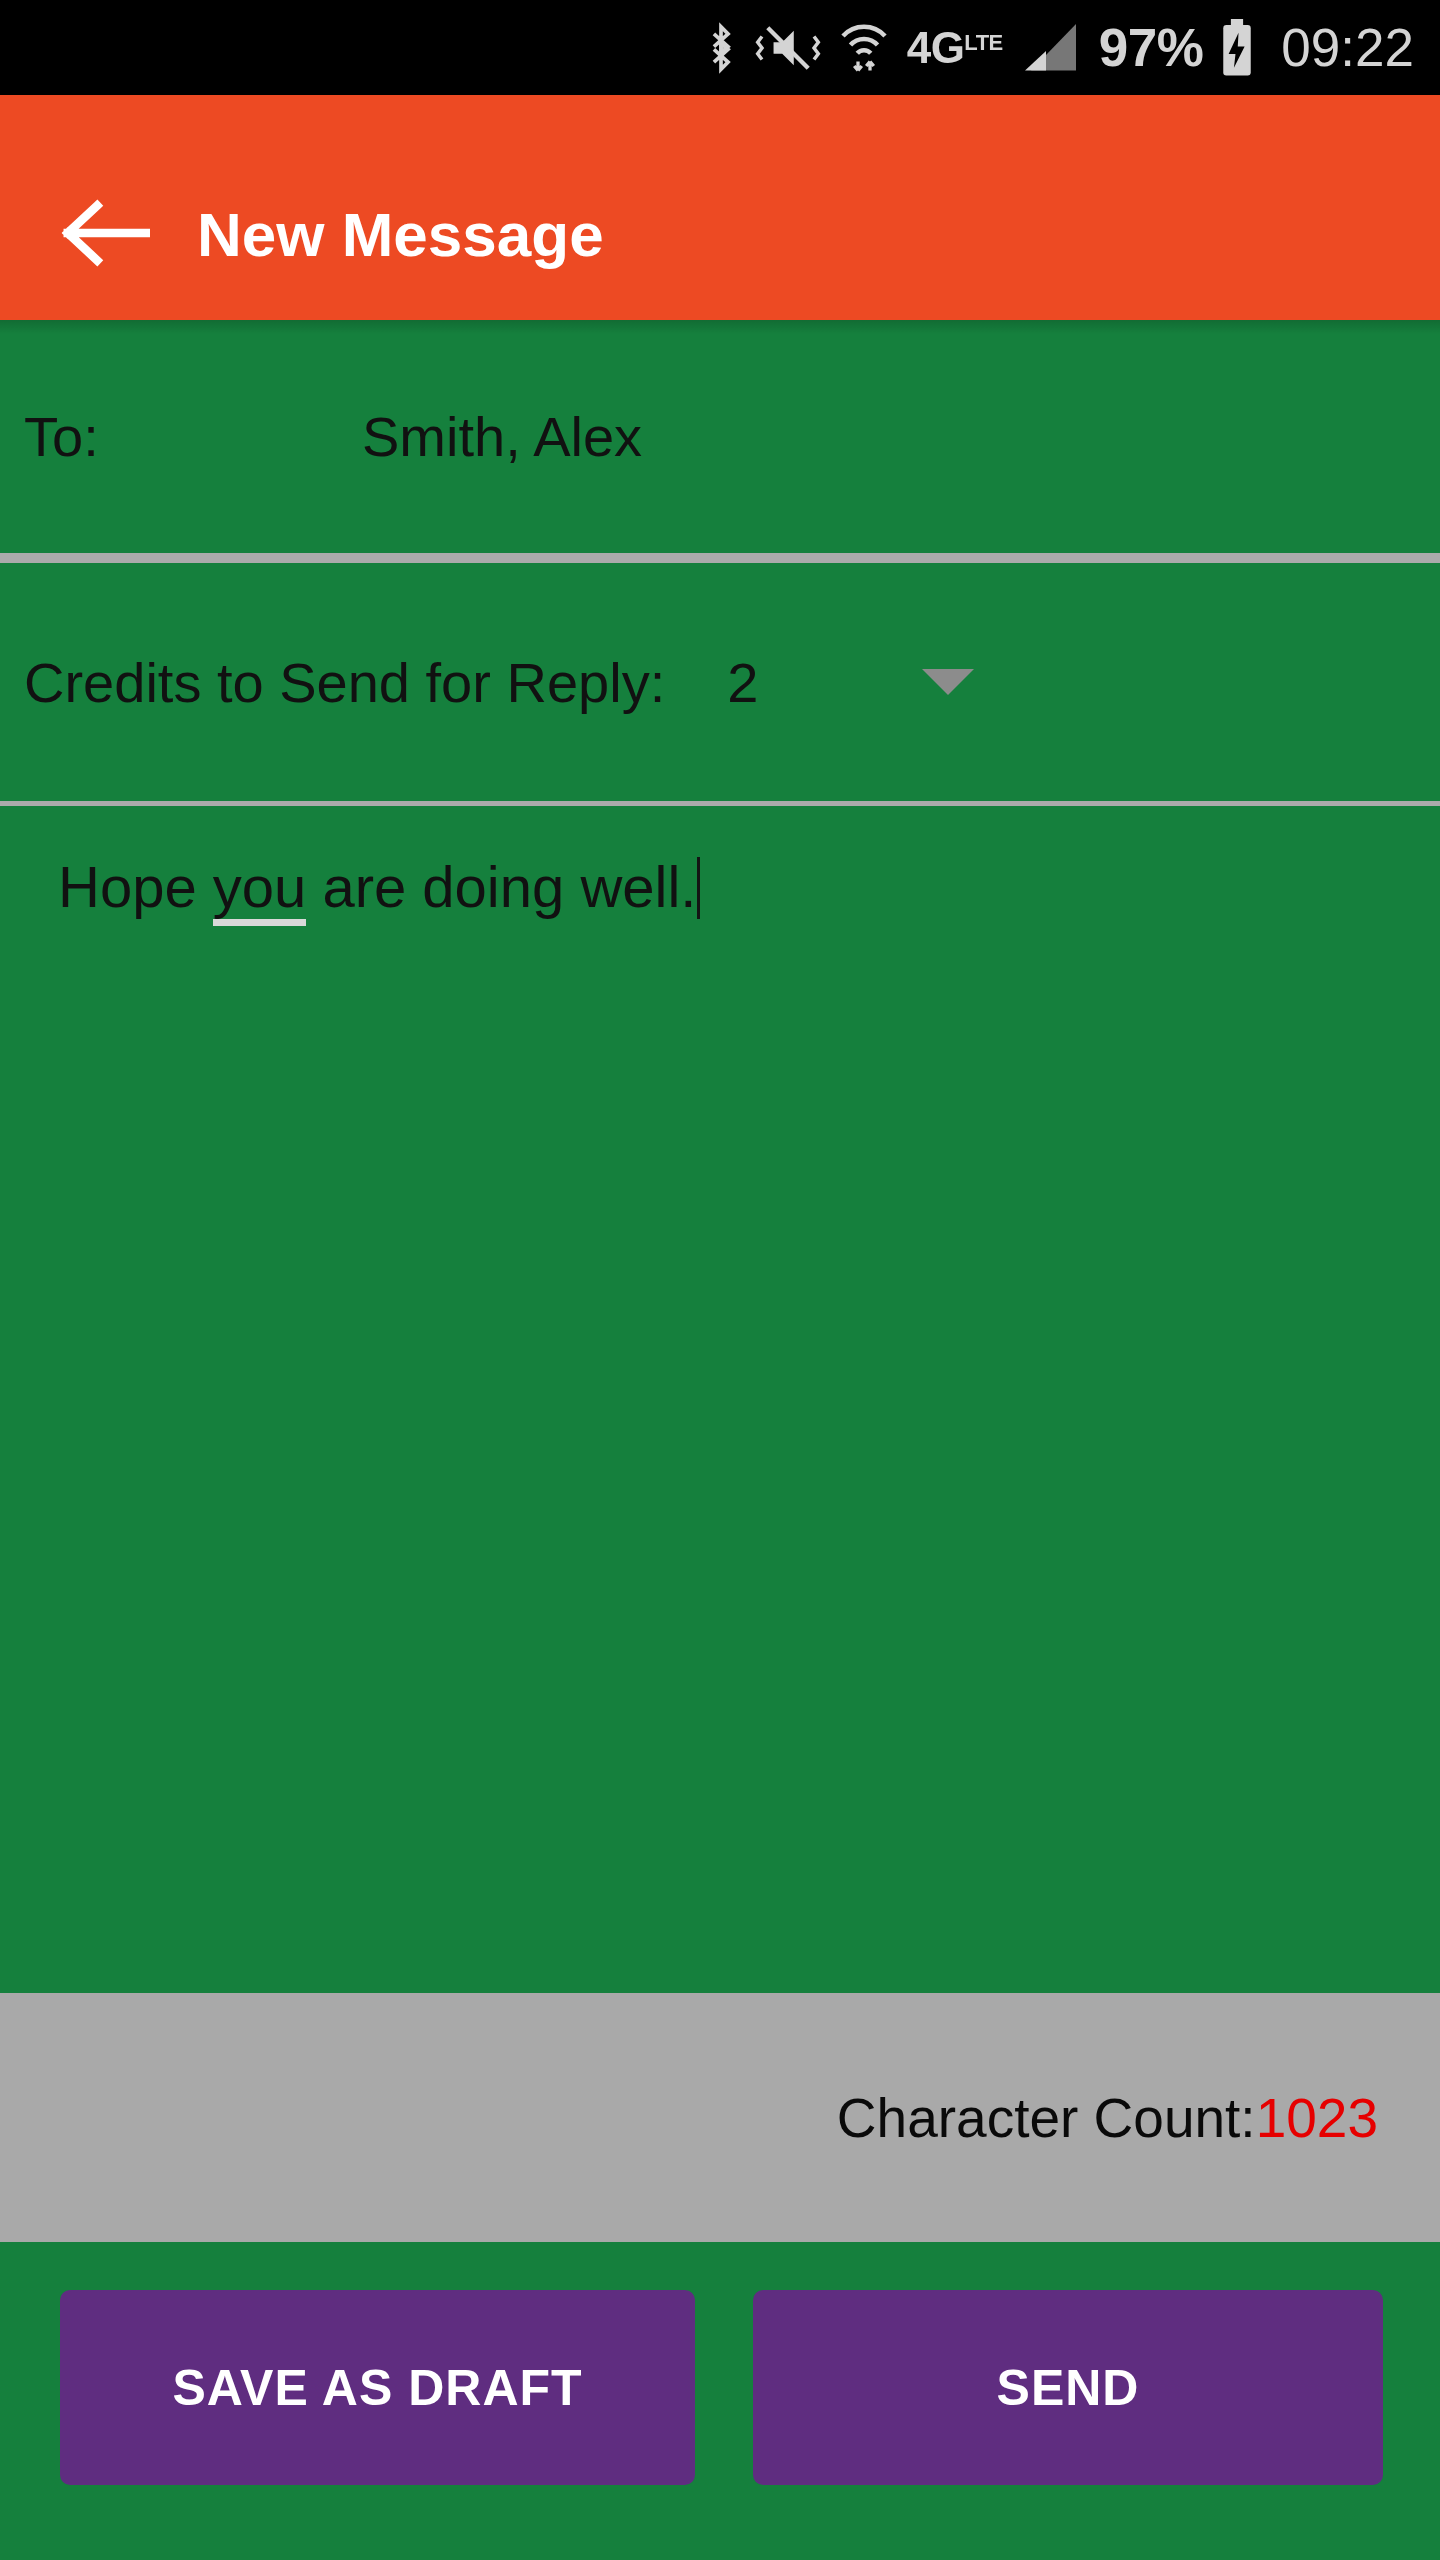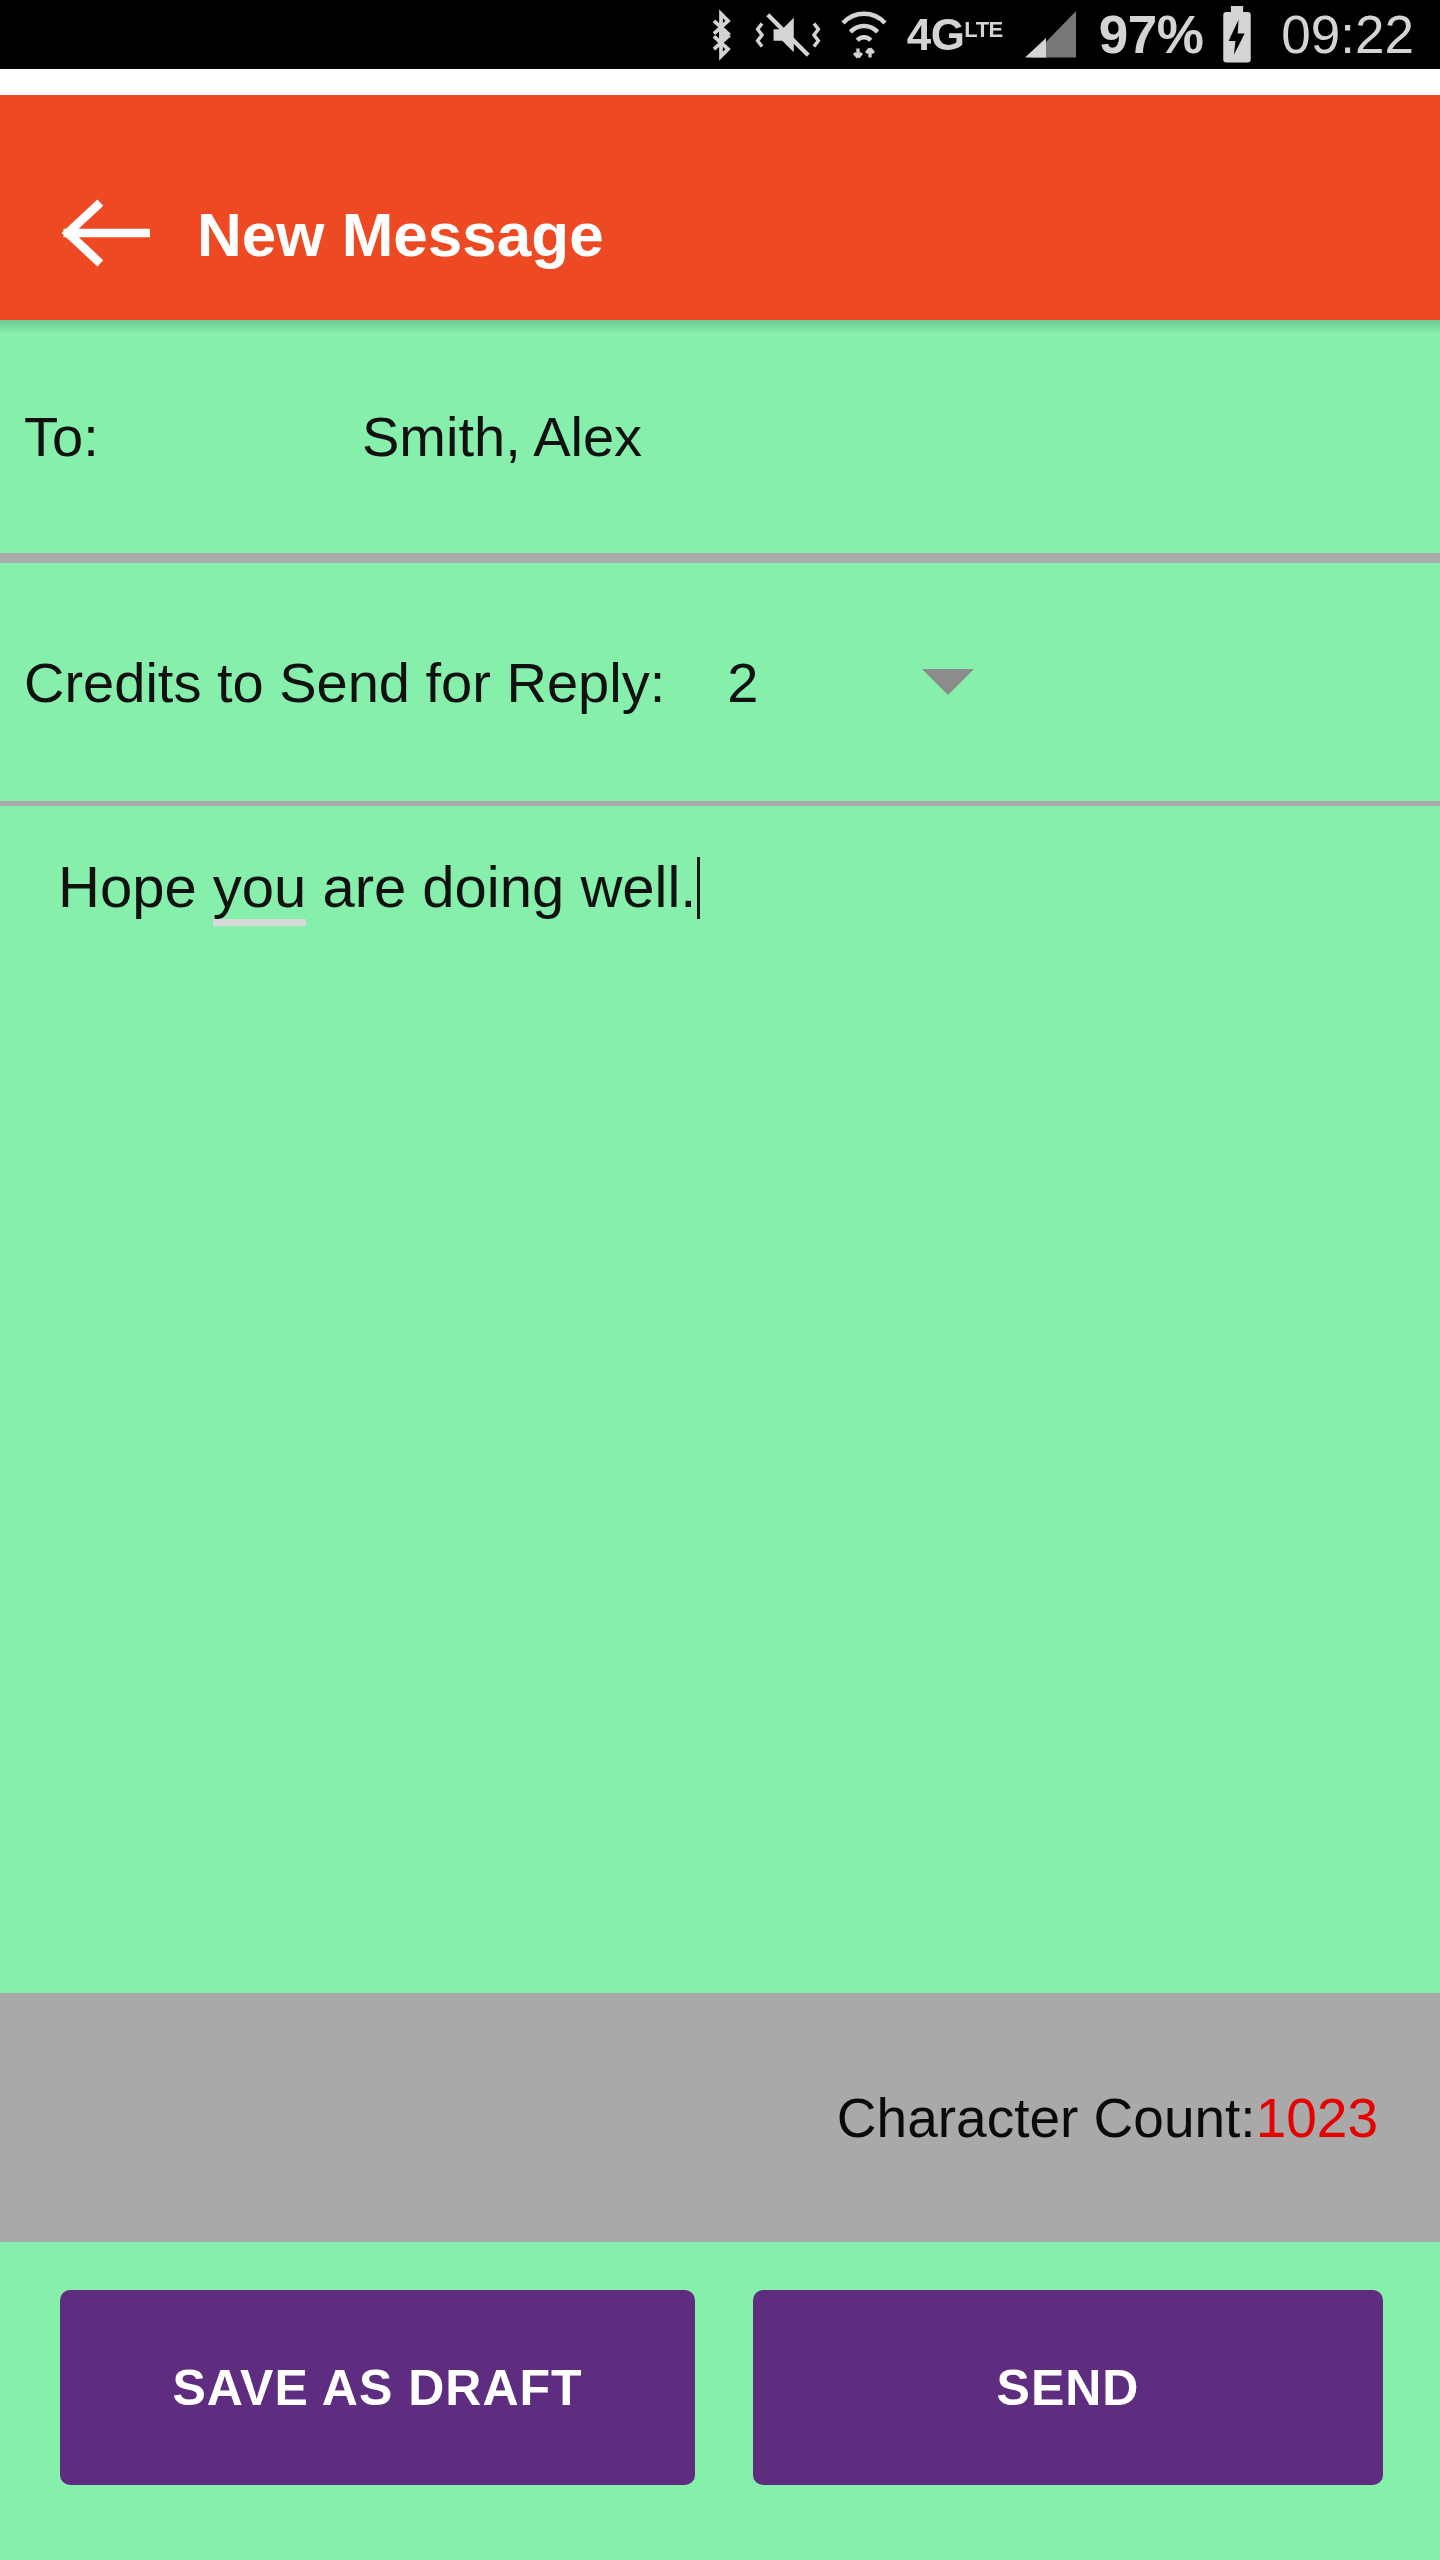--- a/index.html
+++ b/index.html
@@ -15,21 +15,21 @@
     width: 1440px;
     height: 2560px;
     background: #ffffff;
   }
 
   
   .status-bar {
     position: absolute;
     top: 0; left: 0;
     width: 1440px;
-    height: 69px;
+    height: 95px;
     background: #000000;
     display: flex;
     align-items: center;
     justify-content: flex-end;
     padding-right: 26px;
   }
   .status-icons {
     display: flex;
     align-items: center;
     gap: 17px;
@@ -76,21 +76,21 @@
     margin-left: 32px;
     letter-spacing: 0px;
   }
 
   
   .content {
     position: absolute;
     top: 320px; left: 0;
     width: 1440px;
     bottom: 0;
-    background: #86efac;
+    background: #15803d;
   }
   .shadow-strip {
     position: absolute;
     top: 0; left: 0;
     width: 1440px;
     height: 14px;
     background: linear-gradient(to bottom, rgba(0,0,0,0.16), rgba(0,0,0,0));
   }
   .field-row {
     position: relative;

